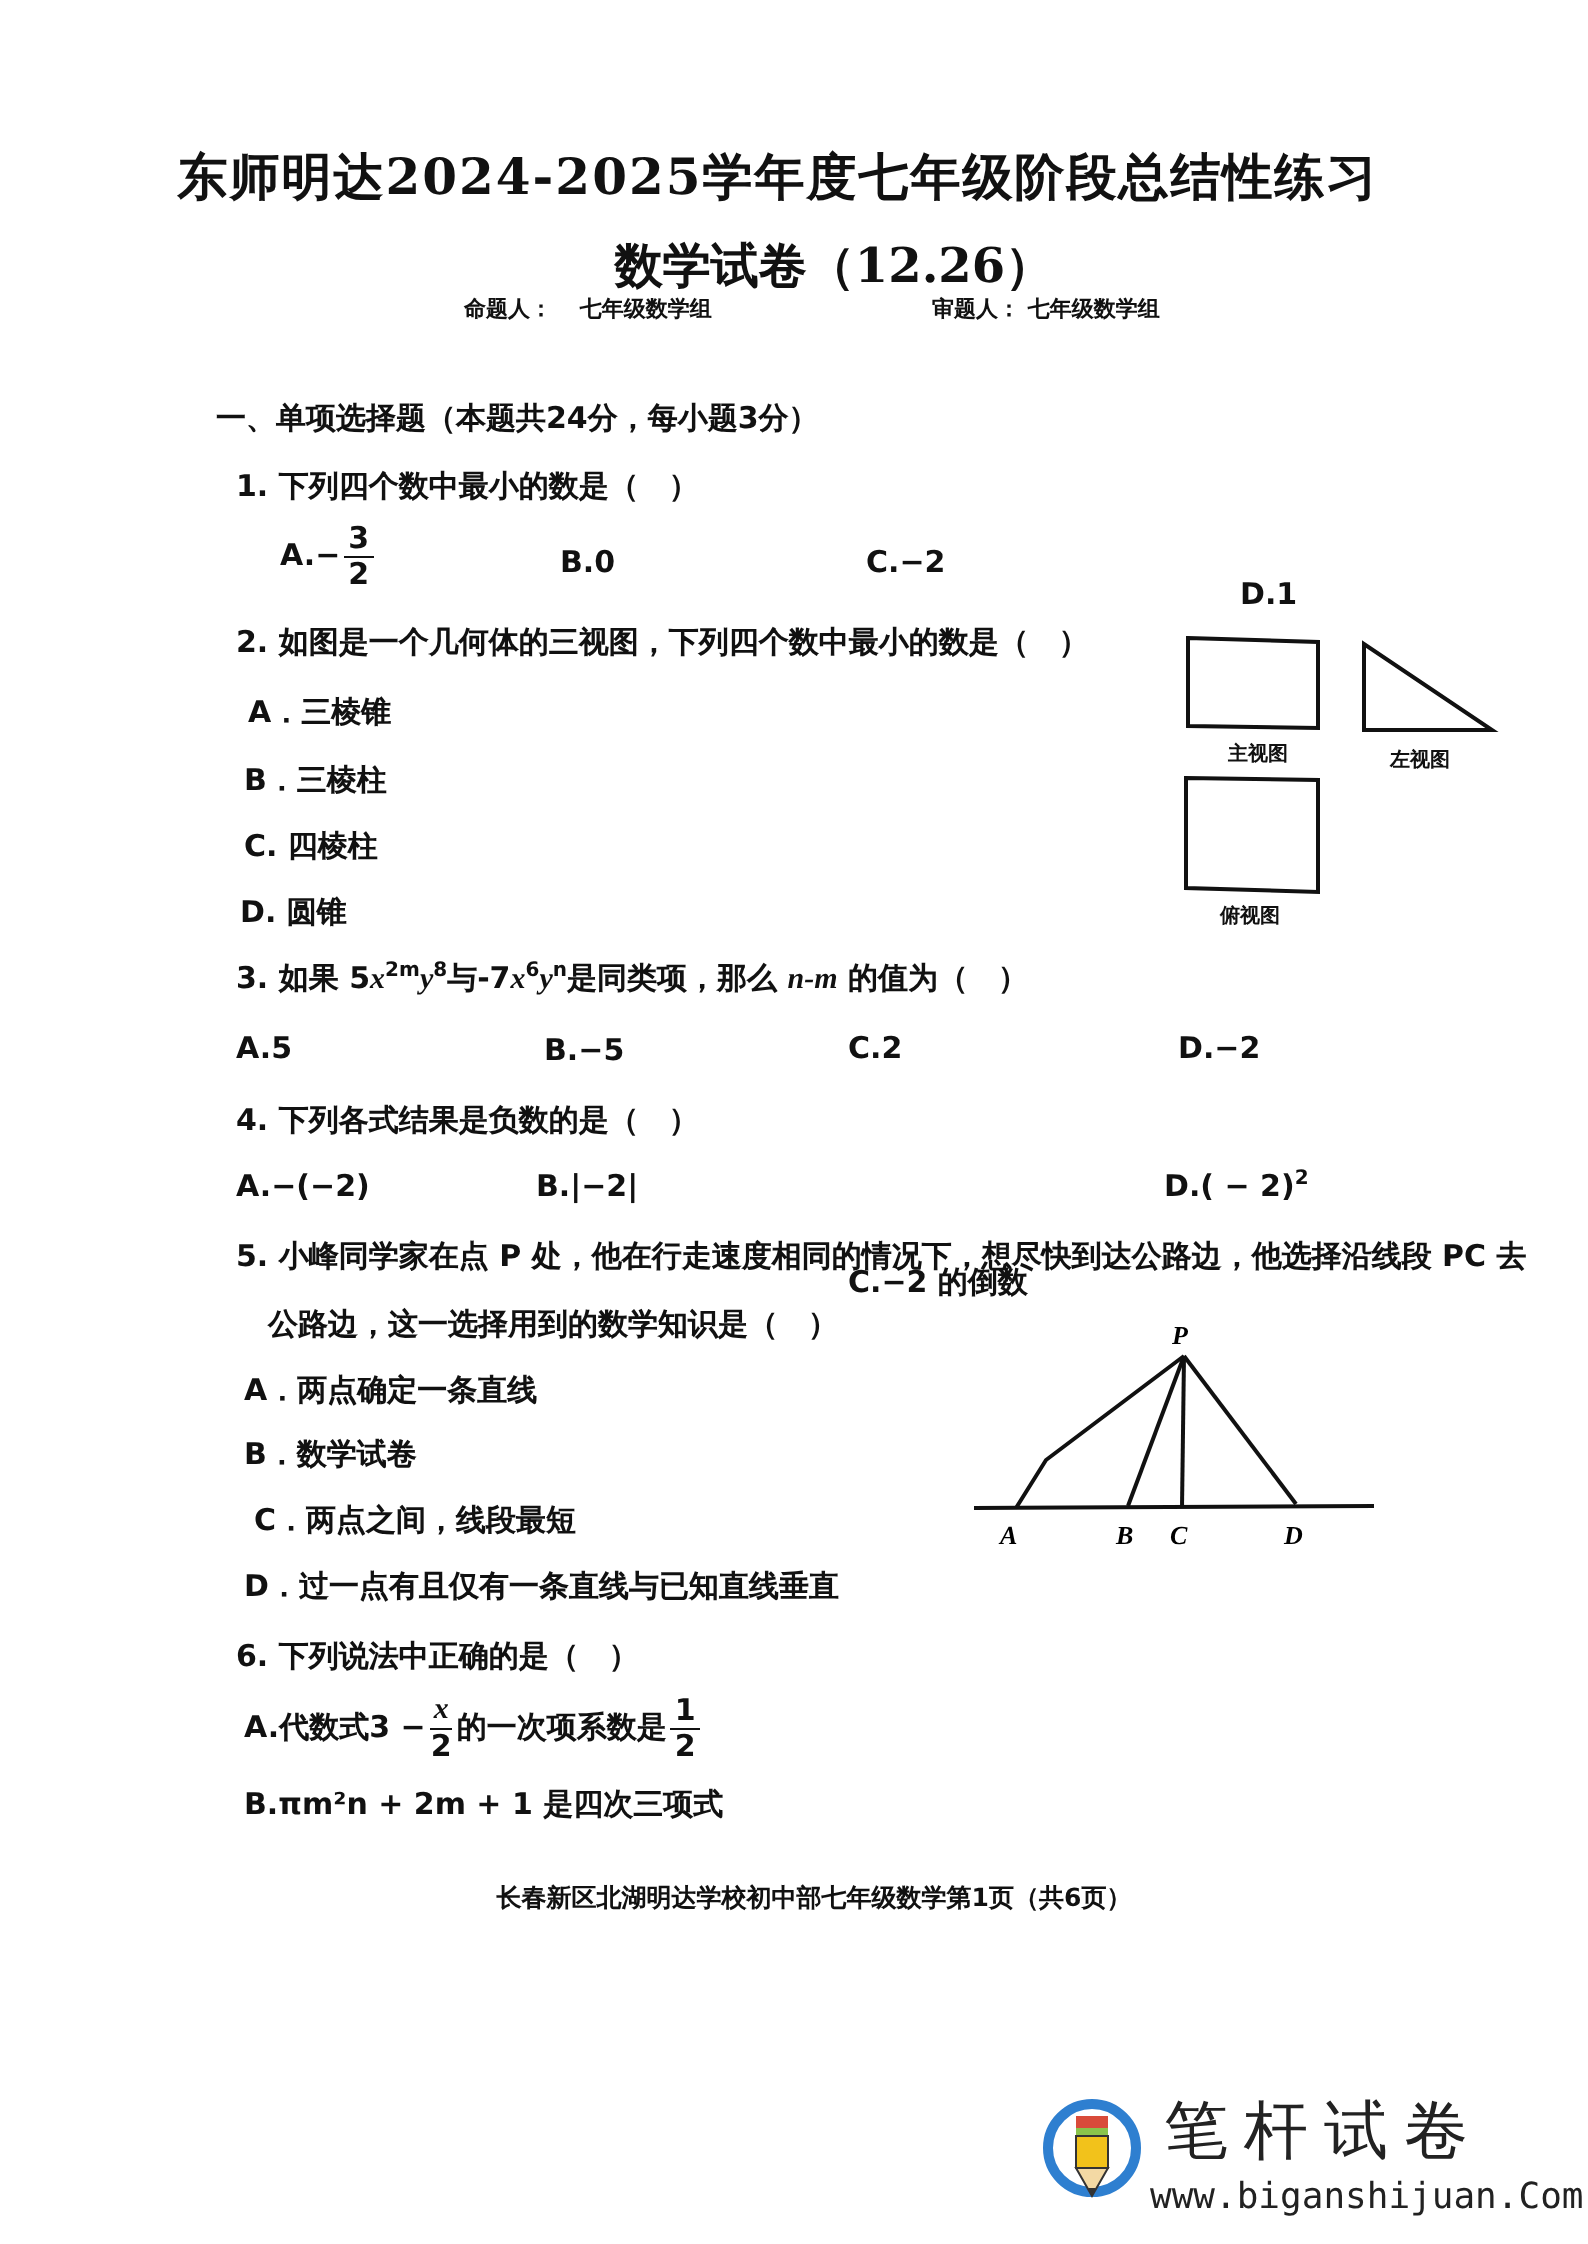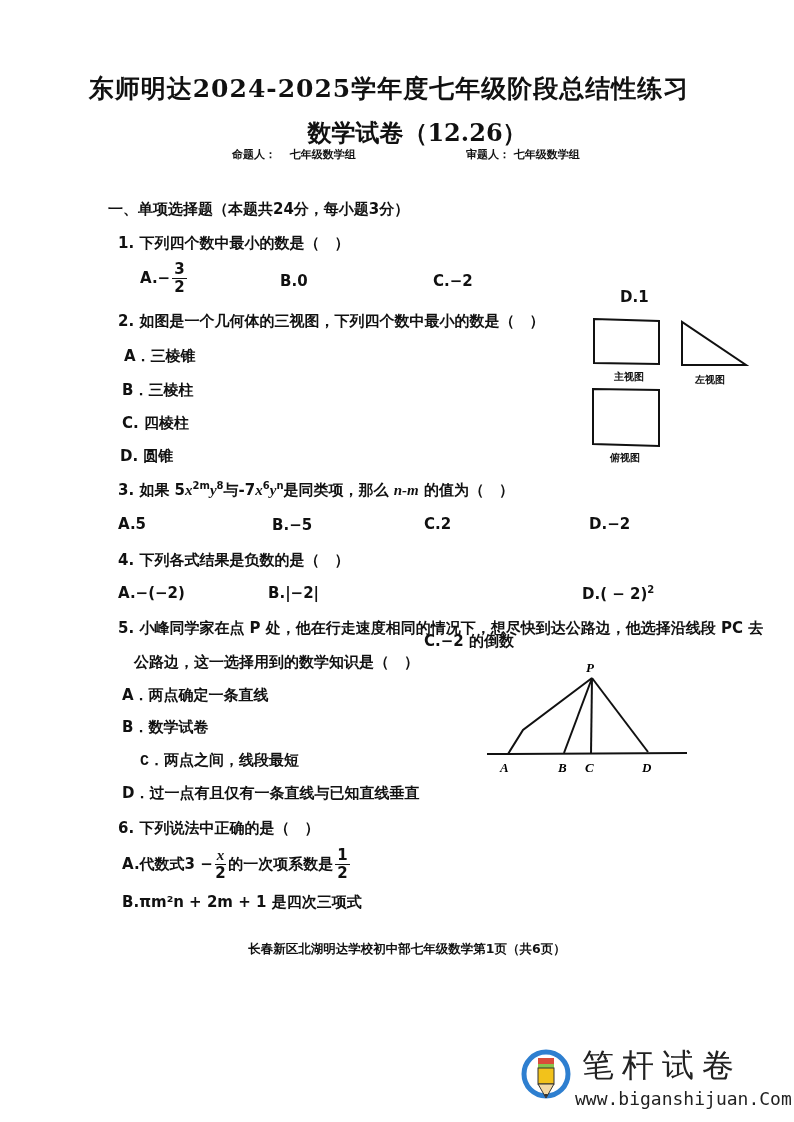--- a/index.html
+++ b/index.html
@@ -93,21 +93,21 @@
   <span>D.( − 2)</span><sup>2</sup>
 </div>
 
 <div class="abs q" style="left:118px; top:619px;">
   <span>5.</span>
   <span>小峰同学家在点 P 处，他在行走速度相同的情况下，想尽快到达公路边，他选择沿线段 PC 去</span>
 </div>
 <div class="abs q" style="left:134px; top:653px;">公路边，这一选择用到的数学知识是（　）</div>
 <div class="abs opt" style="left:122px; top:686px;">A．两点确定一条直线</div>
 <div class="abs opt" style="left:122px; top:718px;">B．数学试卷</div>
-<div class="abs opt" style="left:140px; top:751px;font-family:Liberation Mono, monospace;">C．两点之间，线段最短</div>
+<div class="abs opt" style="left:127px; top:751px;">C．两点之间，线段最短</div>
 <div class="abs opt" style="left:122px; top:784px;">D．过一点有且仅有一条直线与已知直线垂直</div>
 
 <svg class="abs" style="left:480px; top:650px;" width="220" height="130">
   <line x1="7" y1="104" x2="207" y2="103" stroke="#111" stroke-width="2"></line>
   <polyline points="112,28 43,80 28,104" fill="none" stroke="#111" stroke-width="2"></polyline>
   <line x1="112" y1="28" x2="84" y2="103" stroke="#111" stroke-width="2"></line>
   <line x1="112" y1="28" x2="111" y2="104" stroke="#111" stroke-width="2"></line>
   <line x1="112" y1="28" x2="168" y2="102" stroke="#111" stroke-width="2"></line>
   <text x="106" y="22" font-size="13" font-style="italic" font-weight="bold" font-family="Liberation Serif, serif">P</text>
   <text x="20" y="122" font-size="13" font-style="italic" font-weight="bold" font-family="Liberation Serif, serif">A</text>

